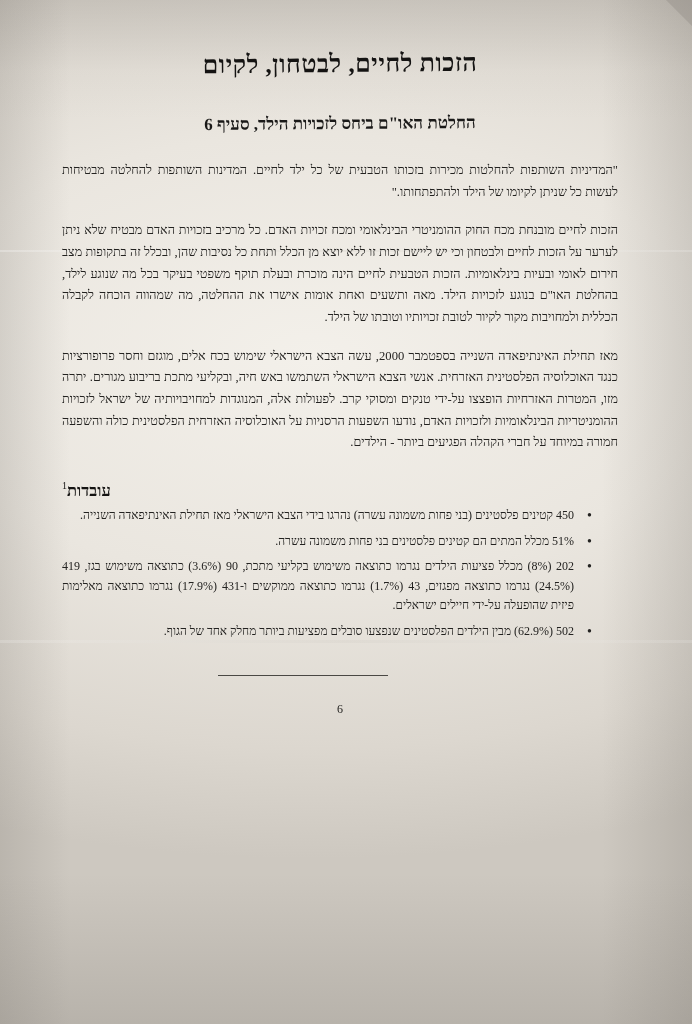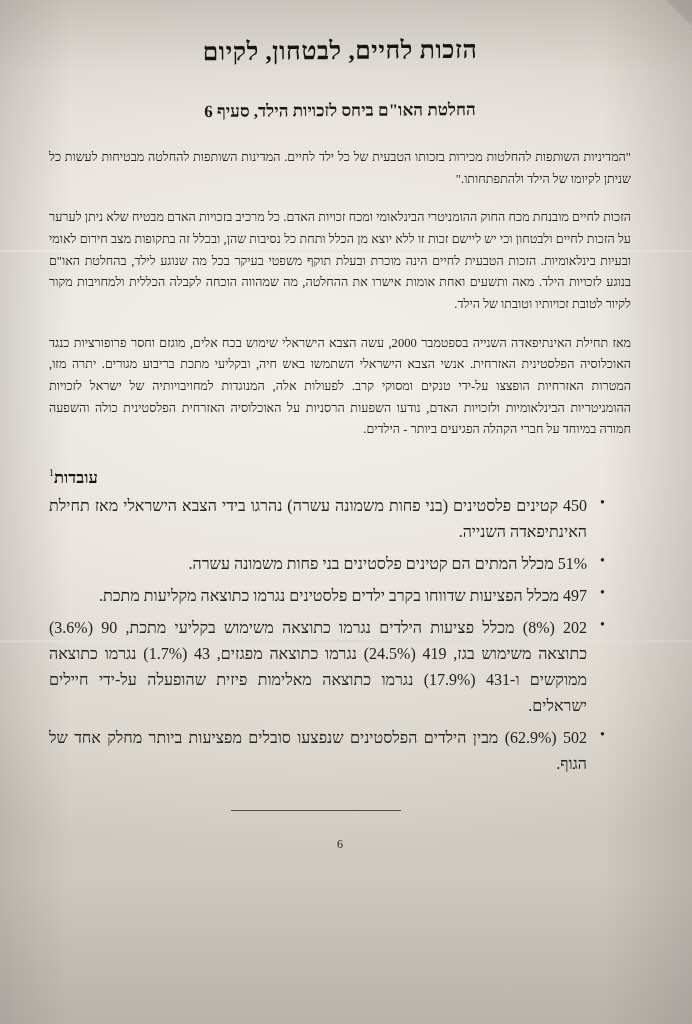--- a/index.html
+++ b/index.html
@@ -13,21 +13,21 @@
     font-family: "Liberation Serif", serif;
     overflow: hidden;
   }
   .page {
     position: relative;
     width: 692px;
     height: 1024px;
     background:
       radial-gradient(ellipse 900px 500px at 45% 35%, #f3f0ea 0%, #eae6df 45%, #dcd7cf 78%, #cdc8c0 100%);
     box-sizing: border-box;
-    padding: 3px;
+    padding: 16px;
     overflow: hidden;
   }
   
   .shade-top {
     position: absolute; left: 0; top: 0; width: 100%; height: 120px;
     background: linear-gradient(180deg, rgba(120,115,108,0.22) 0%, rgba(160,155,148,0.05) 60%, rgba(255,255,255,0) 100%);
     pointer-events: none;
   }
   .shade-left {
     position: absolute; left: 0; top: 0; width: 70px; height: 100%;
@@ -99,21 +99,21 @@
     font-weight: normal;
     vertical-align: super;
   }
   ul.facts {
     list-style: none;
     margin: 6px 0 0 0;
     padding: 0 30px 0 0;
   }
   ul.facts li {
     position: relative;
-    font-size: 16px;
+    font-size: 12px;
     line-height: 1.62;
     text-align: justify;
     margin: 0 0 6px 0;
     padding: 0 14px 0 0;
     color: #232220;
     font-family: Liberation Serif, serif;
   }
   ul.facts li::before {
     content: "•";
     position: absolute;
@@ -177,21 +177,20 @@
 
     <p class="para first">"המדיניות השותפות להחלטות מכירות בזכותו הטבעית של כל ילד לחיים. המדינות השותפות להחלטה מבטיחות לעשות כל שניתן לקיומו של הילד ולהתפתחותו."</p>
     <p class="para">הזכות לחיים מובנחת מכח החוק ההומניטרי הבינלאומי ומכח זכויות האדם. כל מרכיב בזכויות האדם מבטיח שלא ניתן לערער על הזכות לחיים ולבטחון וכי יש ליישם זכות זו ללא יוצא מן הכלל ותחת כל נסיבות שהן, ובכלל זה בתקופות מצב חירום לאומי ובעיות בינלאומיות. הזכות הטבעית לחיים הינה מוכרת ובעלת תוקף משפטי בעיקר בכל מה שנוגע לילד, בהחלטת האו"ם בנוגע לזכויות הילד. מאה ותשעים ואחת אומות אישרו את ההחלטה, מה שמהווה הוכחה לקבלה הכללית ולמחויבות מקור לקיור לטובת זכויותיו וטובתו של הילד.</p>
     <p class="para">מאז תחילת האינתיפאדה השנייה בספטמבר 2000, עשה הצבא הישראלי שימוש בכח אלים, מוגזם וחסר פרופורציות כנגד האוכלוסיה הפלסטינית האזרחית. אנשי הצבא הישראלי השתמשו באש חיה, ובקליעי מתכת בריבוע מגורים. יתרה מזו, המטרות האזרחיות הופצצו על-ידי טנקים ומסוקי קרב. לפעולות אלה, המנוגדות למחויבויותיה של ישראל לזכויות ההומניטריות הבינלאומיות ולזכויות האדם, נודעו השפעות הרסניות על האוכלוסיה האזרחית הפלסטינית כולה והשפעה חמורה במיוחד על חברי הקהלה הפגיעים ביותר - הילדים.</p>
 
     <h3 class="section-head"><span>עובדות</span><sup>1</sup></h3>
 
     <ul class="facts">
       <li>450 קטינים פלסטינים (בני פחות משמונה עשרה) נהרגו בידי הצבא הישראלי מאז תחילת האינתיפאדה השנייה.</li>
       <li>51% מכלל המתים הם קטינים פלסטינים בני פחות משמונה עשרה.</li>
-      <li>497 מכלל הפציעות שדווחו בקרב ילדים פלסטינים נגרמו כתוצאה מקליעות מתכת.</li>
       <li>202 (8%) מכלל פציעות הילדים נגרמו כתוצאה משימוש בקליעי מתכת, 90 (3.6%) כתוצאה משימוש בגז, 419 (24.5%) נגרמו כתוצאה מפגזים, 43 (1.7%) נגרמו כתוצאה ממוקשים ו-431 (17.9%) נגרמו כתוצאה מאלימות פיזית שהופעלה על-ידי חיילים ישראלים.</li>
       <li>502 (62.9%) מבין הילדים הפלסטינים שנפצעו סובלים מפציעות ביותר מחלק אחד של הגוף.</li>
     </ul>
 
     <div class="footnote-rule"></div>
 
 
     <div class="page-number">6</div>
 
   </div>

